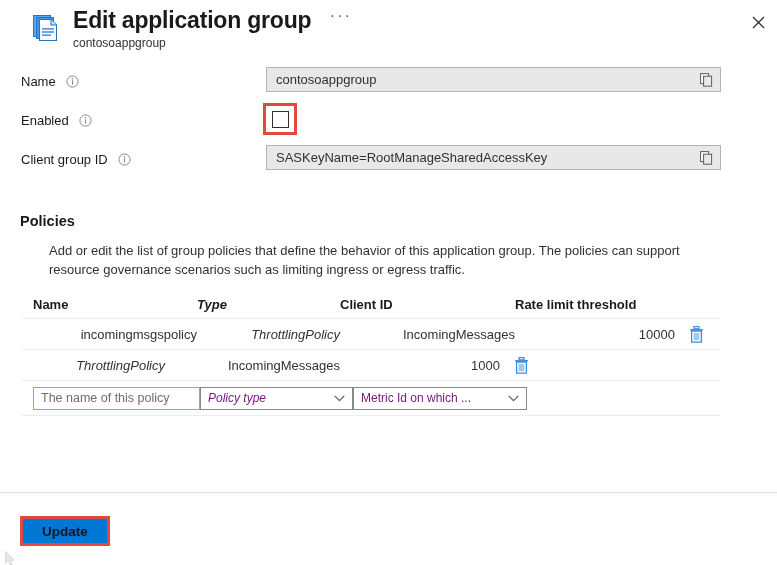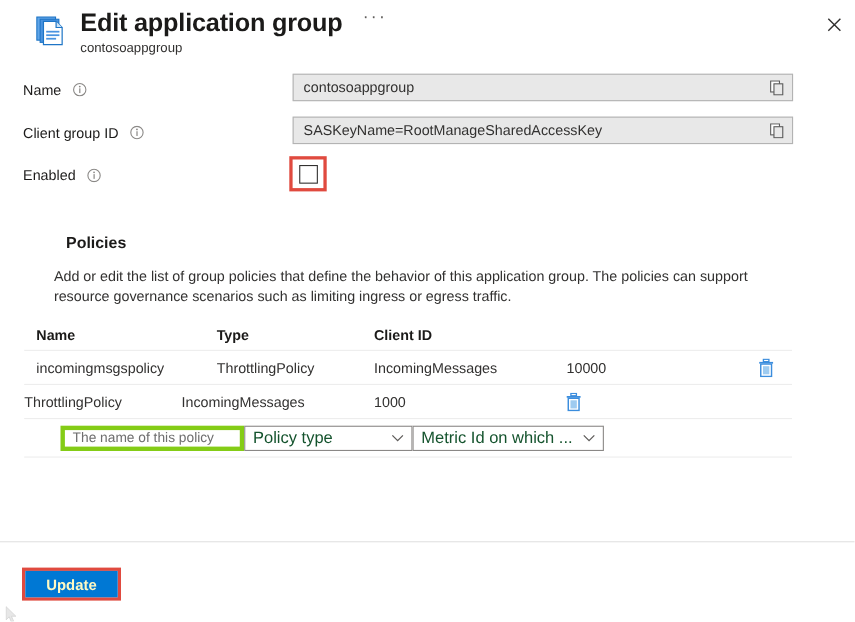--- a/index.html
+++ b/index.html
@@ -148,21 +148,20 @@
     position: absolute;
     left: 0; top: 213px;
     width: 777px;
   }
   .section-title {
     position: absolute;
     left: 20px; top: 0;
     font-size: 14.5px;
     font-weight: 700;
     color: #1b1a19;
-    margin-left: 40px;
   }
   .section-desc {
     position: absolute;
     left: 33px; top: 28px;
     width: 645px;
     font-size: 13px;
     line-height: 19px;
     color: #323130;
     margin-left: 16px;
   }
@@ -182,77 +181,77 @@
   }
   .prow.header-row {
     height: 27px;
     border-bottom: 1px solid #ededed;
   }
   .prow.input-row {
     height: 34px;
     border-bottom: 1px solid #ededed;
   }
   .c-name   { flex: 0 0 175px; padding-left: 11px; box-sizing: border-box; }
-  .c-type   { flex: 0 0 143px; box-sizing: border-box; }
+  .c-type   { flex: 0 0 143px; box-sizing: border-box; font-style: italic; }
   .c-metric { flex: 0 0 175px; box-sizing: border-box; }
   .c-rate   { flex: 0 0 160px; box-sizing: border-box; }
   .c-act    { flex: 1 1 auto; display: flex; justify-content: flex-start; padding-left: 12px; }
 
   .th {
     font-size: 13px;
     font-weight: 600;
     color: #1b1a19;
     white-space: nowrap;
   }
   .td {
     font-size: 13px;
     color: #323130;
     white-space: nowrap;
+    text-align: right;
   }
   .trash-icon {
     width: 18px; height: 18px;
     display: flex;
     align-items: center;
     justify-content: center;
     cursor: pointer;
   }
 
   
   .text-input {
     width: 167px;
     height: 23px;
     box-sizing: border-box;
-    border: 4px solid #84cc16;
+    border: 1px solid #84cc16;
     background: #ffffff;
     font-family: "Liberation Sans", sans-serif;
     font-size: 12.5px;
     color: #323130;
     padding: 0 7px;
     outline: none;
-    margin-left: 22px;
   }
   .text-input::placeholder { color: #6e6e6e; opacity: 1; }
   .text-input.rate { width: 155px; }
   .select-box {
     position: relative;
     width: 153px;
     height: 23px;
     box-sizing: border-box;
     border: 1px solid #8a8886;
     background: #ffffff;
     display: flex;
     align-items: center;
     padding: 0 7px;
     cursor: pointer;
   }
   .select-box.metric { width: 174px; }
   .select-text {
     flex: 1;
-    font-size: 15px;
-    color: #14532d;
+    font-size: 12px;
+    color: #701a75;
     white-space: nowrap;
     overflow: hidden;
   }
   .chev {
     flex: 0 0 auto;
     width: 12px; height: 12px;
     display: flex;
     align-items: center;
     justify-content: center;
   }
@@ -272,21 +271,21 @@
     border: 3px solid #e04a3f;
     box-sizing: border-box;
     display: flex;
     align-items: center;
     justify-content: center;
   }
   .update-button {
     width: 100%;
     height: 100%;
     background: #0078d4;
-    color: #fef9c3;
+    color: #0f172a;
     border: none;
     font-family: "Liberation Sans", sans-serif;
     font-size: 13.5px;
     font-weight: 700;
     cursor: pointer;
     padding: 0;
   }
   .cursor-ghost {
     position: absolute;
     left: 5px; top: 551px;
@@ -345,68 +344,69 @@
         <svg width="13" height="14" viewBox="0 0 13 14">
           <rect x="0.6" y="0.6" width="8" height="10" fill="#ffffff" stroke="#5c5c5c" stroke-width="1"></rect>
           <rect x="3.6" y="3.2" width="8" height="10" fill="#e8e8e8" stroke="#5c5c5c" stroke-width="1"></rect>
         </svg>
       </span>
     </div>
   </div>
 
   <div class="form-row">
     <div class="field-label">
+      <span>Enabled</span>
+      <span class="info-icon">
+        <svg width="13" height="13" viewBox="0 0 13 13">
+          <circle cx="6.5" cy="6.5" r="5.6" fill="none" stroke="#8a8886" stroke-width="1"></circle>
+          <circle cx="6.5" cy="3.7" r="0.8" fill="#8a8886"></circle>
+          <rect x="6" y="5.3" width="1.1" height="4.3" fill="#8a8886"></rect>
+        </svg>
+      </span>
+    </div>
+    <div class="checkbox-wrap">
+      <div class="checkbox"></div>
+    </div>
+  </div>
+
+  <div class="form-row">
+    <div class="field-label">
       <span>Client group ID</span>
       <span class="info-icon">
         <svg width="13" height="13" viewBox="0 0 13 13">
           <circle cx="6.5" cy="6.5" r="5.6" fill="none" stroke="#8a8886" stroke-width="1"></circle>
           <circle cx="6.5" cy="3.7" r="0.8" fill="#8a8886"></circle>
           <rect x="6" y="5.3" width="1.1" height="4.3" fill="#8a8886"></rect>
         </svg>
       </span>
     </div>
     <div class="readonly-field">
       <span class="readonly-value">SASKeyName=RootManageSharedAccessKey</span>
       <span class="copy-icon">
         <svg width="13" height="14" viewBox="0 0 13 14">
           <rect x="0.6" y="0.6" width="8" height="10" fill="#ffffff" stroke="#5c5c5c" stroke-width="1"></rect>
           <rect x="3.6" y="3.2" width="8" height="10" fill="#e8e8e8" stroke="#5c5c5c" stroke-width="1"></rect>
         </svg>
       </span>
     </div>
   </div>
-
-  <div class="form-row">
-    <div class="field-label">
-      <span>Enabled</span>
-      <span class="info-icon">
-        <svg width="13" height="13" viewBox="0 0 13 13">
-          <circle cx="6.5" cy="6.5" r="5.6" fill="none" stroke="#8a8886" stroke-width="1"></circle>
-          <circle cx="6.5" cy="3.7" r="0.8" fill="#8a8886"></circle>
-          <rect x="6" y="5.3" width="1.1" height="4.3" fill="#8a8886"></rect>
-        </svg>
-      </span>
-    </div>
-    <div class="checkbox-wrap">
-      <div class="checkbox"></div>
-    </div>
-  </div>
 </div>
 
 <div class="policies">
   <div class="section-title">Policies</div>
   <div class="section-desc">Add or edit the list of group policies that define the behavior of this application group. The policies can support resource governance scenarios such as limiting ingress or egress traffic.</div>
 </div>
 
 <div class="policy-table">
 
   <div class="prow header-row">
     <div class="c-name th">Name</div>
     <div class="c-type th">Type</div>
     <div class="c-metric th">Client ID</div>
+    <div class="c-rate th">Rate limit threshold</div>
     <div class="c-act"></div>
   </div>
 
   <div class="prow">
     <div class="c-name td">incomingmsgspolicy</div>
     <div class="c-type td">ThrottlingPolicy</div>
     <div class="c-metric td">IncomingMessages</div>
     <div class="c-rate td">10000</div>
     <div class="c-act">
       <span class="trash-icon">

